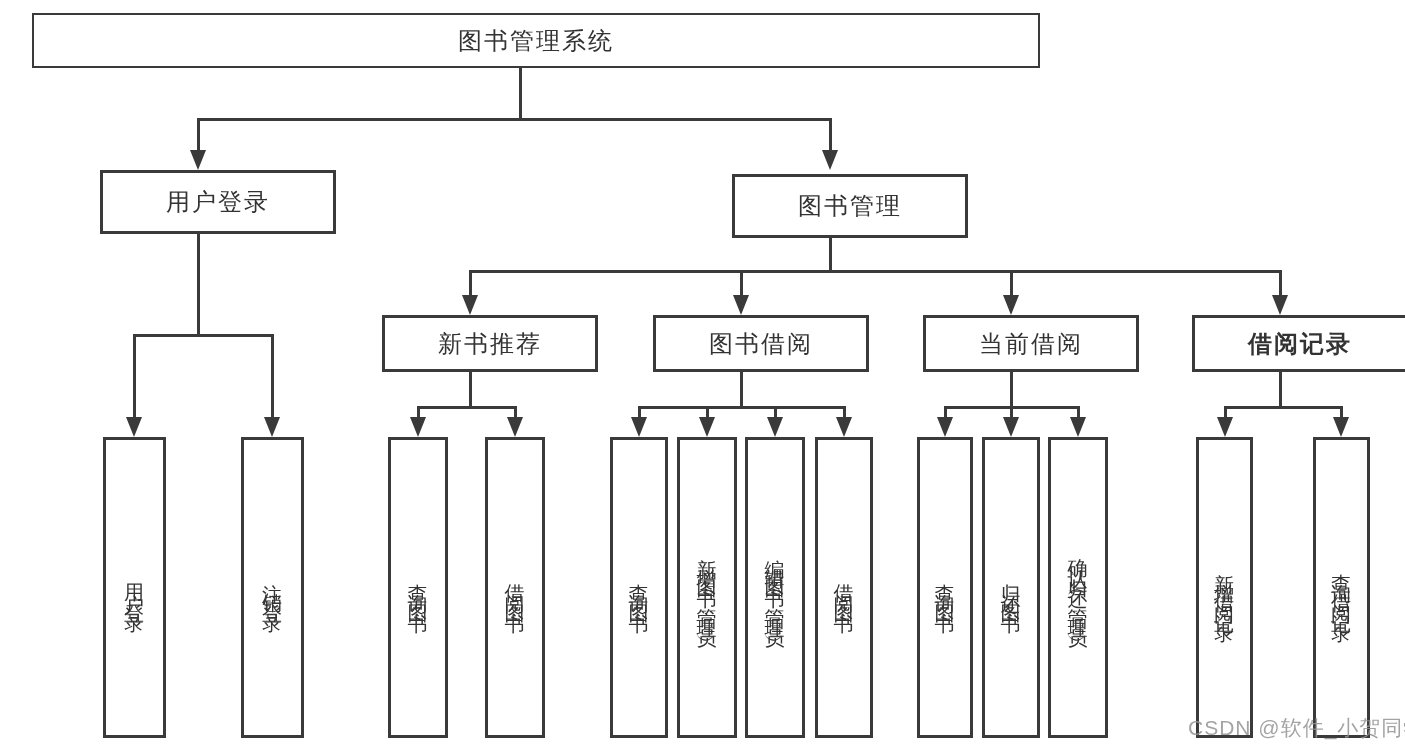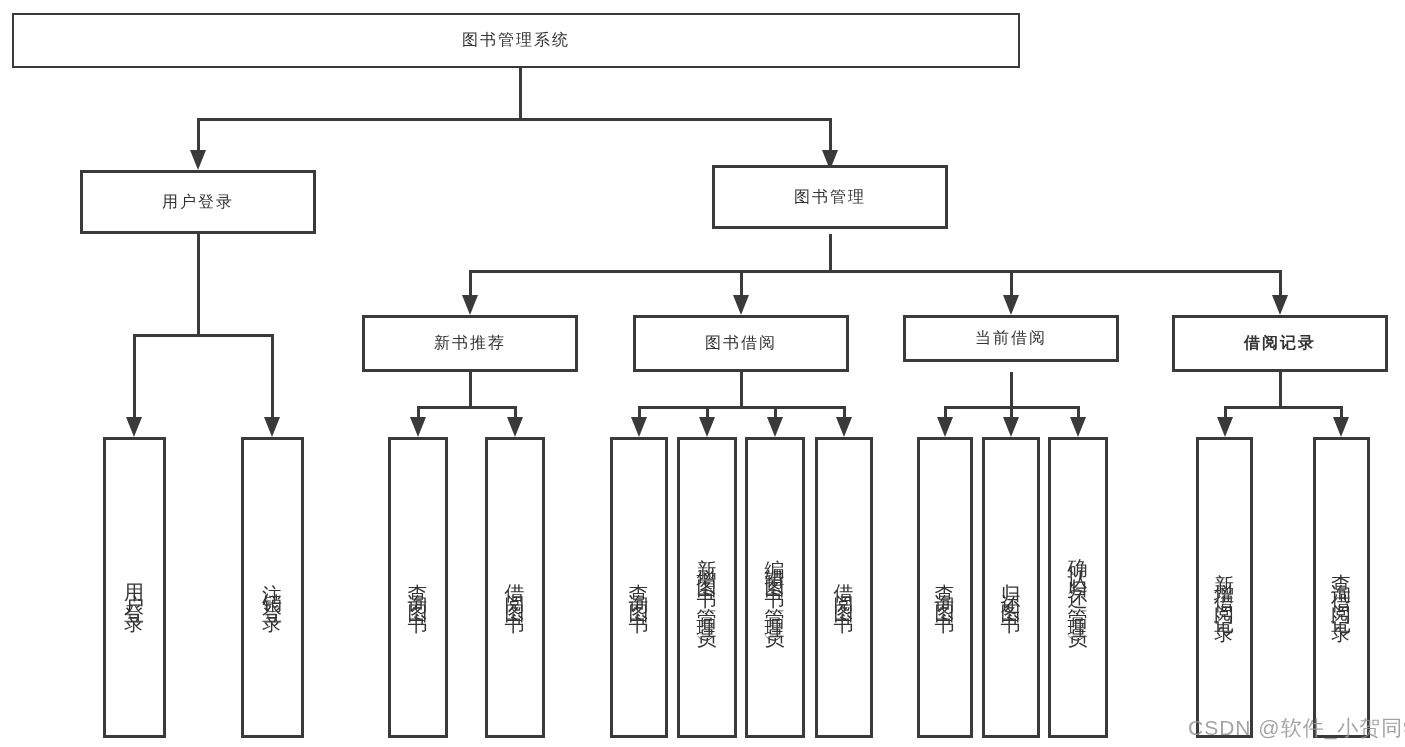--- a/index.html
+++ b/index.html
@@ -4,21 +4,21 @@
 <style>
   :root{
     --line:#3a3a3a; --text:#333333; --bg:#ffffff; --boxfill:#ffffff; --wm:#949494;
   }
   *{margin:0;padding:0;box-sizing:border-box;}
   body{background:#fff;font-family:"Liberation Sans","DejaVu Sans",sans-serif;}
   .canvas{position:relative;width:1405px;height:747px;background:var(--bg);overflow:hidden;}
   .node{position:absolute;border:3px solid var(--line);background:var(--boxfill);
         display:flex;align-items:center;justify-content:center;color:var(--text);z-index:2;}
   .node.root{border-width:2px;}
-  .node.h{font-size:16px;letter-spacing:2px;white-space:nowrap;}
+  .node.h{font-size:24px;letter-spacing:2px;white-space:nowrap;margin-left:20px;}
   .node.v{font-size:20px;}
   .node.v .label{writing-mode:vertical-lr;text-orientation:mixed;letter-spacing:10px;line-height:1;}
   .vseg,.hseg{position:absolute;background:var(--line);z-index:1;}
   .vseg{width:3px;}
   .hseg{height:3px;}
   .ahead{position:absolute;width:0;height:0;z-index:1;
          border-left:8px solid transparent;border-right:8px solid transparent;
          border-top:20px solid var(--line);}
   .watermark{position:absolute;left:1188px;top:714px;font-size:21px;color:var(--wm);
              opacity:.85;letter-spacing:1px;white-space:nowrap;z-index:5;}
@@ -83,31 +83,31 @@
       <div class="ahead" style="left: 1333px; top: 417px;"></div>
     </div>
 
   <div class="node h root" style="left:12px;top:13px;width:1008px;height:55px;">
     <span class="label">图书管理系统</span>
   </div>
 
   <div class="node h" style="left:80px;top:170px;width:236px;height:64px;">
     <span class="label">用户登录</span>
   </div>
-  <div class="node h" style="left:712px;top:165px;width:236px;height:64px;">
+  <div class="node h" style="left:712px;top:174px;width:236px;height:64px;">
     <span class="label">图书管理</span>
   </div>
 
   <div class="node h" style="left:633px;top:315px;width:216px;height:57px;">
     <span class="label">图书借阅</span>
   </div>
   <div class="node h" style="left:362px;top:315px;width:216px;height:57px;">
     <span class="label">新书推荐</span>
   </div>
-  <div class="node h" style="left:903px;top:315px;width:216px;height:47px;">
+  <div class="node h" style="left:903px;top:315px;width:216px;height:57px;">
     <span class="label">当前借阅</span>
   </div>
   <div class="node h" style="left:1172px;top:315px;width:216px;height:57px;font-weight:bold;">
     <span class="label">借阅记录</span>
   </div>
 
   <div class="node v" style="left:103px;top:437px;width:63px;height:301px;">
     <span class="label">用户登录</span>
   </div>
   <div class="node v" style="left:241px;top:437px;width:63px;height:301px;">

